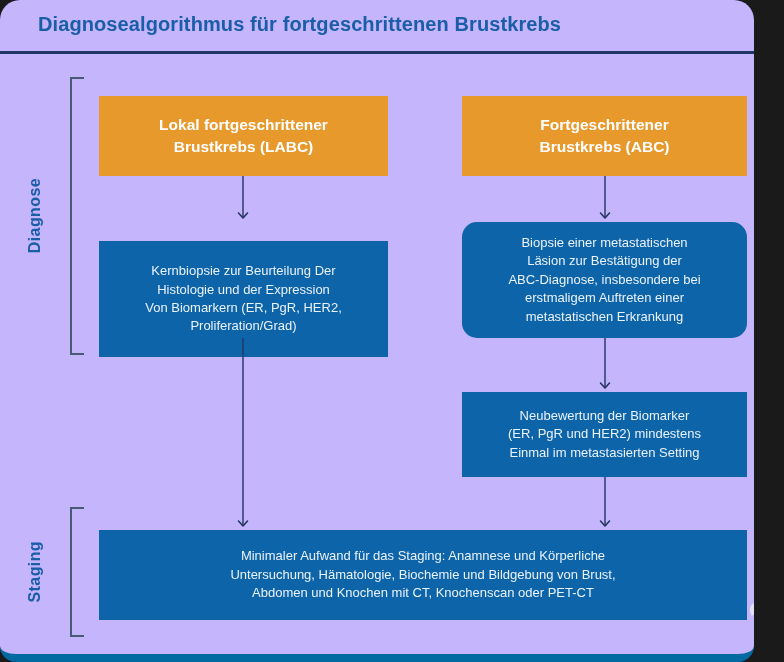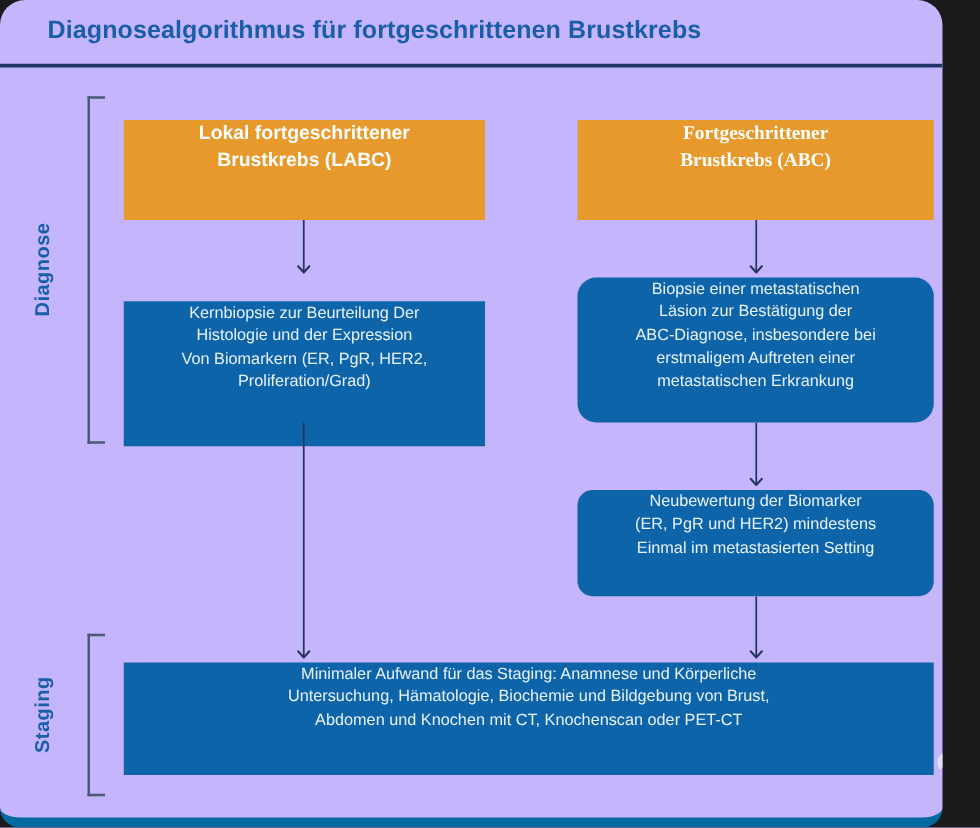--- a/index.html
+++ b/index.html
@@ -51,37 +51,37 @@
   .side-label.diagnose{left:18px;top:77px;height:278px;}
   .side-label.staging{left:18px;top:507px;height:130px;}
   .side-label span{
     writing-mode:vertical-rl;
     transform:rotate(180deg);
     font-weight:bold;font-size:16px;color:var(--title-blue);
     letter-spacing:0.4px;
   }
   .box{
     position:absolute;
-    display:flex;align-items:flex-start;justify-content:center;
+    display:flex;align-items:center;justify-content:center;
     text-align:center;
   }
   .box .box-text{white-space:pre-line;}
   .box.header{
     background:var(--orange);
     color:#FFFFFF;font-weight:bold;font-size:15.5px;line-height:1.45;
   }
   .box.step{
     background:var(--blue);
     color:var(--box-text);font-size:13px;line-height:1.42;
   }
   .box.labc-header{left:99px;top:96px;width:289px;height:80px;}
-  .box.abc-header{left:462px;top:96px;width:285px;height:80px;font-family:Liberation Serif, serif;}
+  .box.abc-header{left:462px;top:96px;width:285px;height:80px;}
   .box.labc-biopsy{left:99px;top:222px;width:289px;height:116px;margin-top:19px;}
   .box.abc-biopsy{left:462px;top:222px;width:285px;height:116px;border-radius:15px;}
-  .box.abc-reassess{left:462px;top:392px;width:285px;height:85px;border-radius:12px;}
+  .box.abc-reassess{left:462px;top:392px;width:285px;height:85px;}
   .box.staging-box{left:99px;top:530px;width:648px;height:90px;}
   .arrow{position:absolute;width:14px;}
   .arrow svg{display:block;}
   .arrow line{stroke:var(--navy);stroke-width:1.4;}
   .arrow polyline{stroke:var(--navy);stroke-width:1.6;fill:none;stroke-linecap:round;stroke-linejoin:round;}
   .a1{left:236px;top:176px;height:46px;}
   .a2{left:598px;top:176px;height:46px;}
   .a3{left:598px;top:338px;height:54px;}
   .a4{left:236px;top:338px;height:192px;}
   .a5{left:598px;top:477px;height:53px;}

